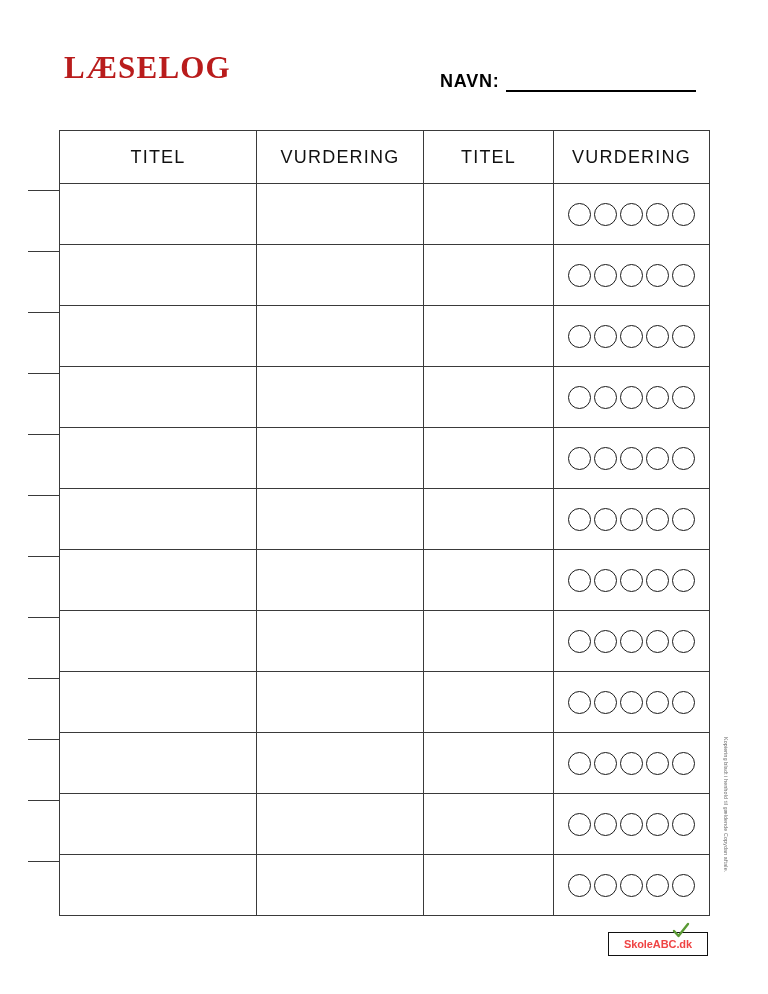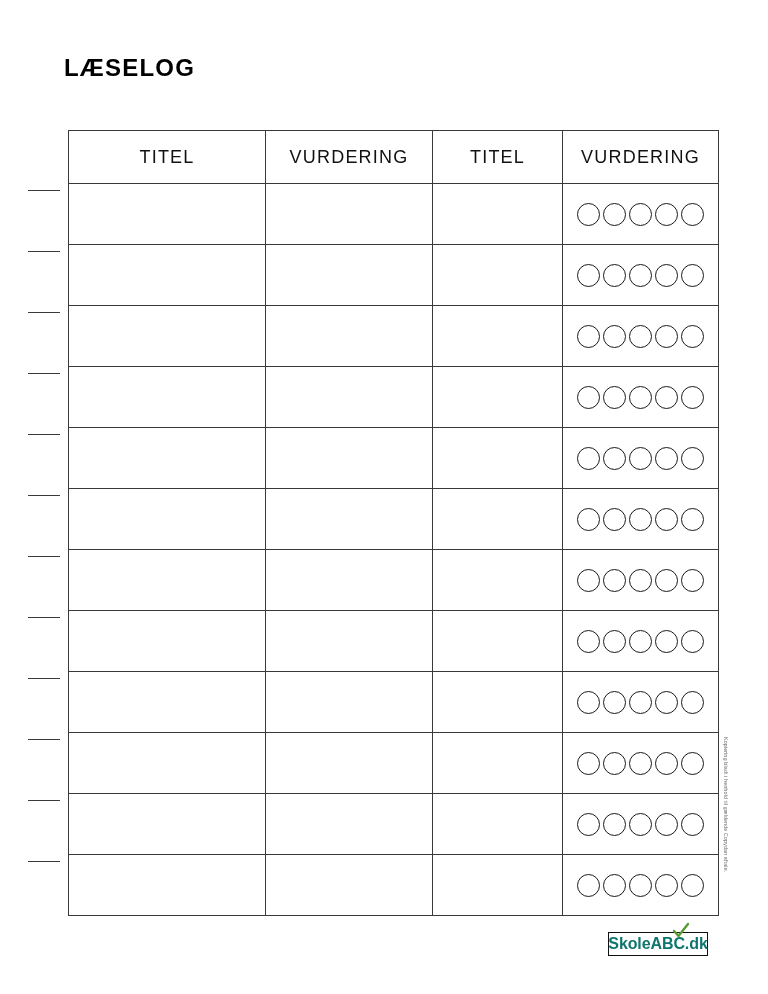--- a/index.html
+++ b/index.html
@@ -27,25 +27,26 @@
     position: absolute;
     left: 0;
     top: 48px;
     width: 768px;
     height: 60px;
   }
   .title {
     position: absolute;
     left: 64px;
     top: 0px;
-    font-size: 24px;
+    font-size: 31px;
     font-weight: bold;
     letter-spacing: 1.2px;
     line-height: 40px;
-    color: #000000;
+    color: #b91c1c;
+    font-family: Liberation Serif, serif;
   }
   .name-block {
     position: absolute;
     left: 440px;
     top: 22px;
     display: flex;
     align-items: flex-end;
     gap: 6px;
   }
   .name-label {
@@ -60,21 +61,20 @@
     border-bottom: 2px solid #000000;
     height: 17px;
   }
 
   
   .table-wrap {
     position: absolute;
     left: 59px;
     top: 130px;
     width: 650px;
-    margin-left: 9px;
   }
   table.log {
     border-collapse: collapse;
     width: 650px;
     table-layout: fixed;
   }
   table.log th, table.log td {
     border: 1px solid #3a3a3a;
     padding: 0;
   }
@@ -144,40 +144,44 @@
     width: 100px;
     height: 24px;
     border: 1.5px solid #111111;
     box-sizing: border-box;
     display: flex;
     align-items: center;
     justify-content: center;
     background: #ffffff;
   }
   .logo-text {
-    font-size: 16px;
+    font-size: 11px;
     font-weight: bold;
     letter-spacing: -0.1px;
-    color: #0f766e;
+    color: #ef4444;
   }
   .logo-check {
     position: absolute;
     left: 672px;
     top: 922px;
     width: 18px;
     height: 18px;
   }
 </style>
 </head>
 <body>
 
 <div class="page">
 
   <div class="header">
     <div class="title">LÆSELOG</div>
+    <div class="name-block">
+      <span class="name-label">NAVN:</span>
+      <span class="name-line"></span>
+    </div>
   </div>
 
   <div class="stub" style="top:190px;"></div>
   <div class="stub" style="top:251px;"></div>
   <div class="stub" style="top:312px;"></div>
   <div class="stub" style="top:373px;"></div>
   <div class="stub" style="top:434px;"></div>
   <div class="stub" style="top:495px;"></div>
   <div class="stub" style="top:556px;"></div>
   <div class="stub" style="top:617px;"></div>

